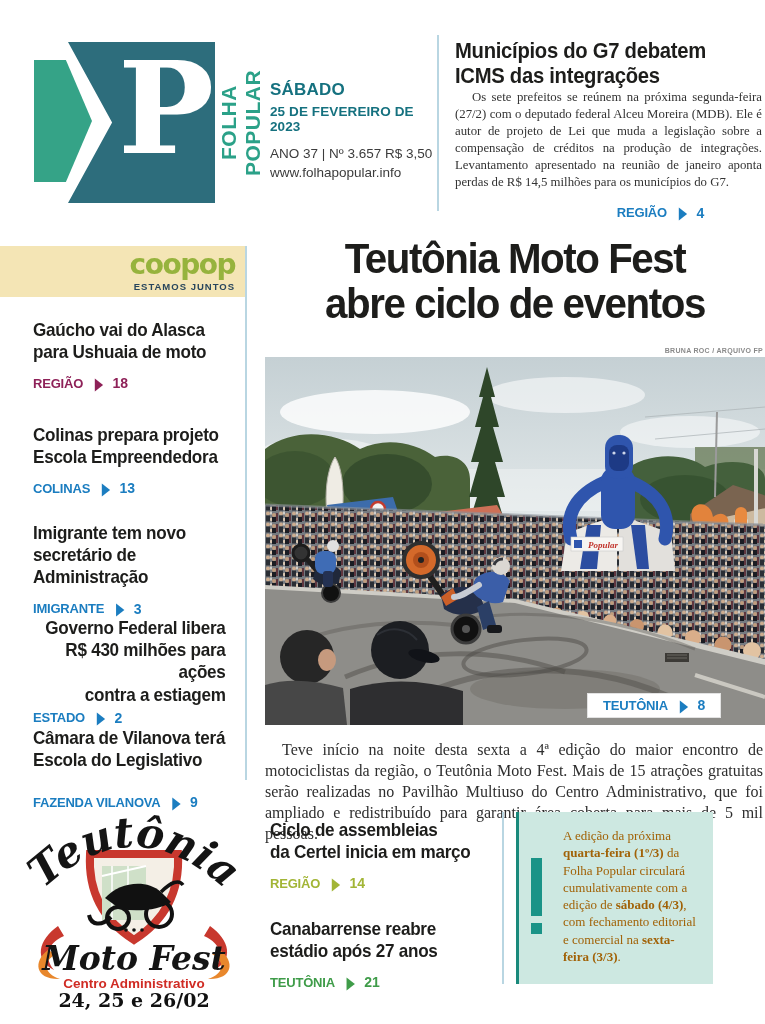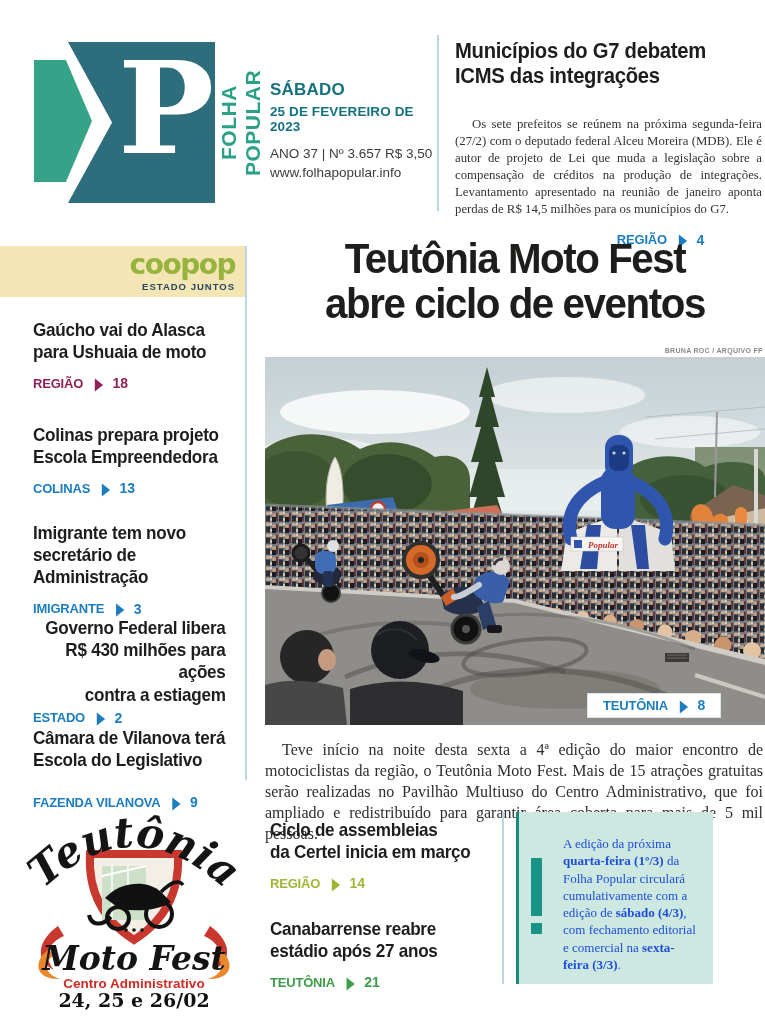--- a/index.html
+++ b/index.html
@@ -31,21 +31,21 @@
   .tag{display:flex;align-items:center;font-weight:700;font-size:13px;letter-spacing:-.2px;}
   .tag .arr{font-size:10px;transform:scaleY(1.55);display:inline-block;margin:0 10px 0 12px;}
   .tag .pg{font-size:14px;}
   .c-blue{color:#1b7dc0;} .c-magenta{color:#8e2158;}
   .c-olive{color:#a2b536;} .c-green{color:#3f9c49;}
 
   
   .topstory{left:455px;top:38px;width:307px;}
   .topstory-hl{font-weight:700;font-size:22px;line-height:1.14;letter-spacing:-.3px;
       transform:scaleX(.92);transform-origin:left top;white-space:pre-line;}
-  .topstory-body{margin-top:28px;font-size:12.8px;line-height:1.32;color:#333;
+  .topstory-body{margin-top:1px;font-size:12.8px;line-height:1.32;color:#333;
       text-align:justify;text-indent:17px;}
   .topstory-tagrow{margin-top:14px;display:flex;justify-content:flex-end;padding-right:58px;}
 
   
   .coopop{left:0;top:246px;width:245px;height:51px;background:#f4e5b5;
       display:flex;flex-direction:column;align-items:flex-end;justify-content:center;
       padding-right:10px;box-sizing:border-box;}
   .coopop-logo{font-weight:700;font-size:28px;line-height:1;color:#96b33d;
       letter-spacing:-1.5px;font-family:"DejaVu Sans",sans-serif;}
   .coopop-slogan{font-weight:700;font-size:9.5px;color:#27455c;letter-spacing:1px;margin-top:2px;}
@@ -60,21 +60,21 @@
   .photo svg{display:block;width:100%;height:100%;}
   .photo-tag{position:absolute;right:44px;bottom:7px;background:#ffffff;
       border:1px solid #e2e2e2;padding:3px 15px 4px 15px;}
   .caption{left:265px;top:739px;width:498px;font-size:16px;line-height:1.32;
       color:#2e2e2e;text-align:justify;text-indent:17px;}
 
   
   .notice{left:516px;top:812px;width:197px;height:172px;background:#cde8e1;
       border-left:3px solid #19897b;box-sizing:border-box;padding:15px 13px 0 44px;}
   .notice-head{font-weight:700;font-size:14.5px;color:#0fa18e;letter-spacing:.2px;}
-  .notice-body{margin-top:8px;font-size:13px;line-height:1.33;color:#1d4ed8;}
+  .notice-body{margin-top:0;font-size:13px;line-height:1.33;color:#a16207;}
   .excl{position:absolute;left:12px;top:46px;width:11px;}
   .excl .bar{width:11px;height:58px;background:#1a9387;}
   .excl .dot{width:11px;height:11px;background:#1a9387;margin-top:7px;}
 
   .motofest{left:20px;top:798px;width:228px;height:218px;}
   .motofest svg{display:block;width:100%;height:100%;}
 </style>
 </head>
 <body>
 
@@ -102,21 +102,21 @@
       <div class="tag c-blue">
         <span>REGIÃO</span>
         <span class="arr">▶</span>
         <span class="pg">4</span>
       </div>
     </div>
   </div>
 
   <div class="abs coopop">
     <div class="coopop-logo">coopop</div>
-    <div class="coopop-slogan">ESTADO JUNTOS</div>
+    <div class="coopop-slogan">ESTAMOS JUNTOS</div>
   </div>
 
   <div class="abs vdiv" style="left:245px;top:246px;height:534px;"></div>
 
   <div class="abs" style="left:33px;top:319px;width:214px;">
     <div class="hl">Gaúcho vai do Alasca
 para Ushuaia de moto</div>
     <div class="tag c-magenta" style="margin-top:12px;">
       <span>REGIÃO</span>
       <span class="arr">▶</span>

